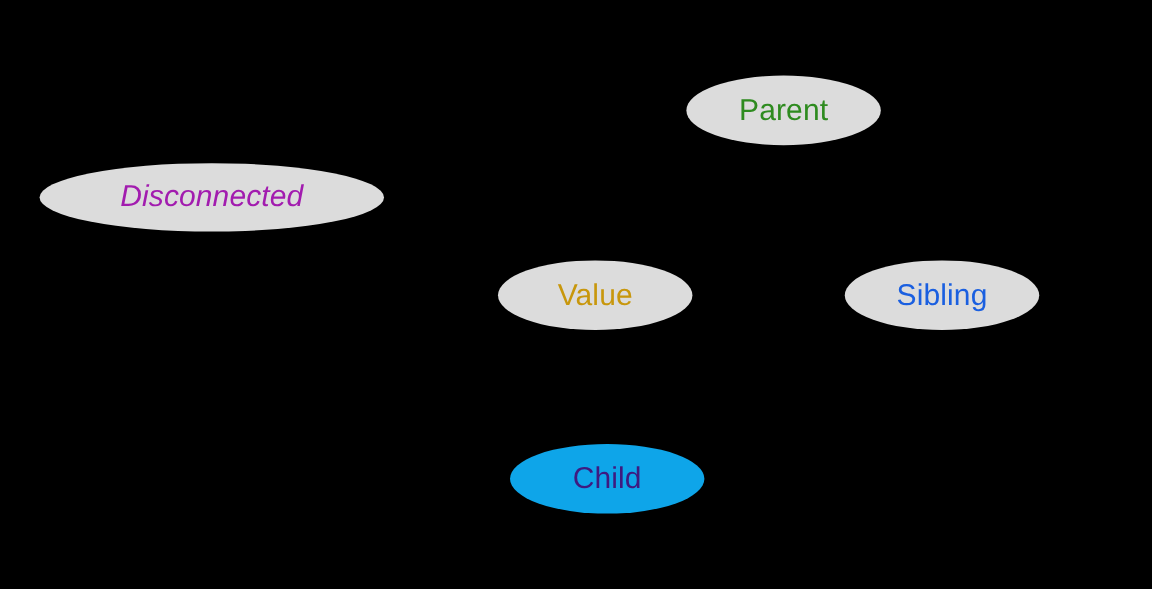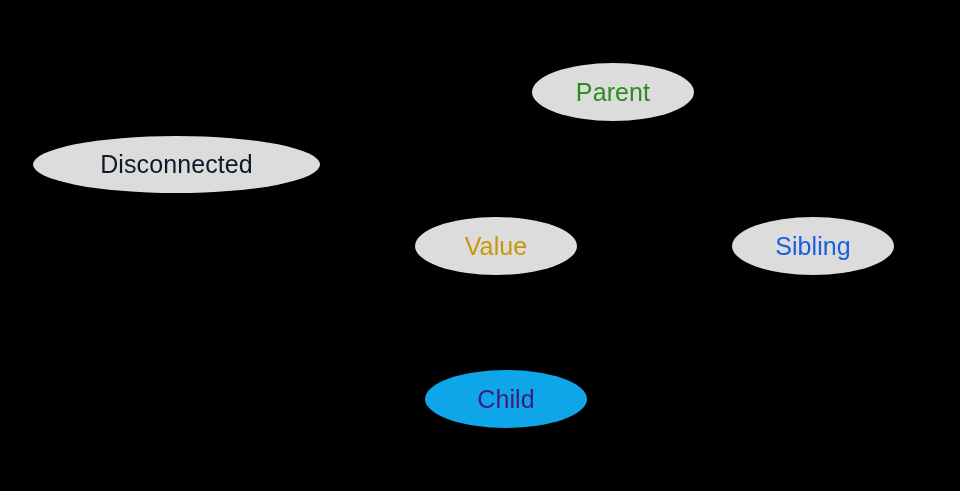--- a/index.html
+++ b/index.html
@@ -34,31 +34,31 @@
     font-family: "Liberation Sans", sans-serif;
     font-size: 25px;
     font-weight: 400;
     line-height: 1;
     letter-spacing: 0.1px;
     white-space: nowrap;
     text-align: center;
   }
   
   #node-disconnected { left: 33px;  top: 136px; width: 287px; height: 57px; }
-  #node-parent       { left: 532px; top: 63px;  width: 162px; height: 58px; }
+  #node-parent       { left: 572px; top: 63px;  width: 162px; height: 58px; }
   #node-value        { left: 415px; top: 217px; width: 162px; height: 58px; }
-  #node-sibling      { left: 732px; top: 217px; width: 162px; height: 58px; }
+  #node-sibling      { left: 704px; top: 217px; width: 162px; height: 58px; }
   #node-child        { left: 425px; top: 370px; width: 162px; height: 58px; }
 </style>
 </head>
 <body style="background: rgb(0, 0, 0);">
 
 <div id="graph-canvas" style="background: rgb(0, 0, 0); width: 960px; height: 491px;">
 
-  <div class="graph-node" id="node-disconnected" style="color: #0f172a; background: rgb(220, 220, 220);">
+  <div class="graph-node" id="node-disconnected" style="color: #a21caf; background: rgb(220, 220, 220); font-style: italic;">
     <span class="node-label">Disconnected</span>
   </div>
 
   <div class="graph-node" id="node-parent" style="color: rgb(46, 139, 31); background: rgb(220, 220, 220);">
     <span class="node-label">Parent</span>
   </div>
 
   <div class="graph-node" id="node-value" style="color: rgb(200, 151, 12); background: rgb(220, 220, 220);">
     <span class="node-label">Value</span>
   </div>

